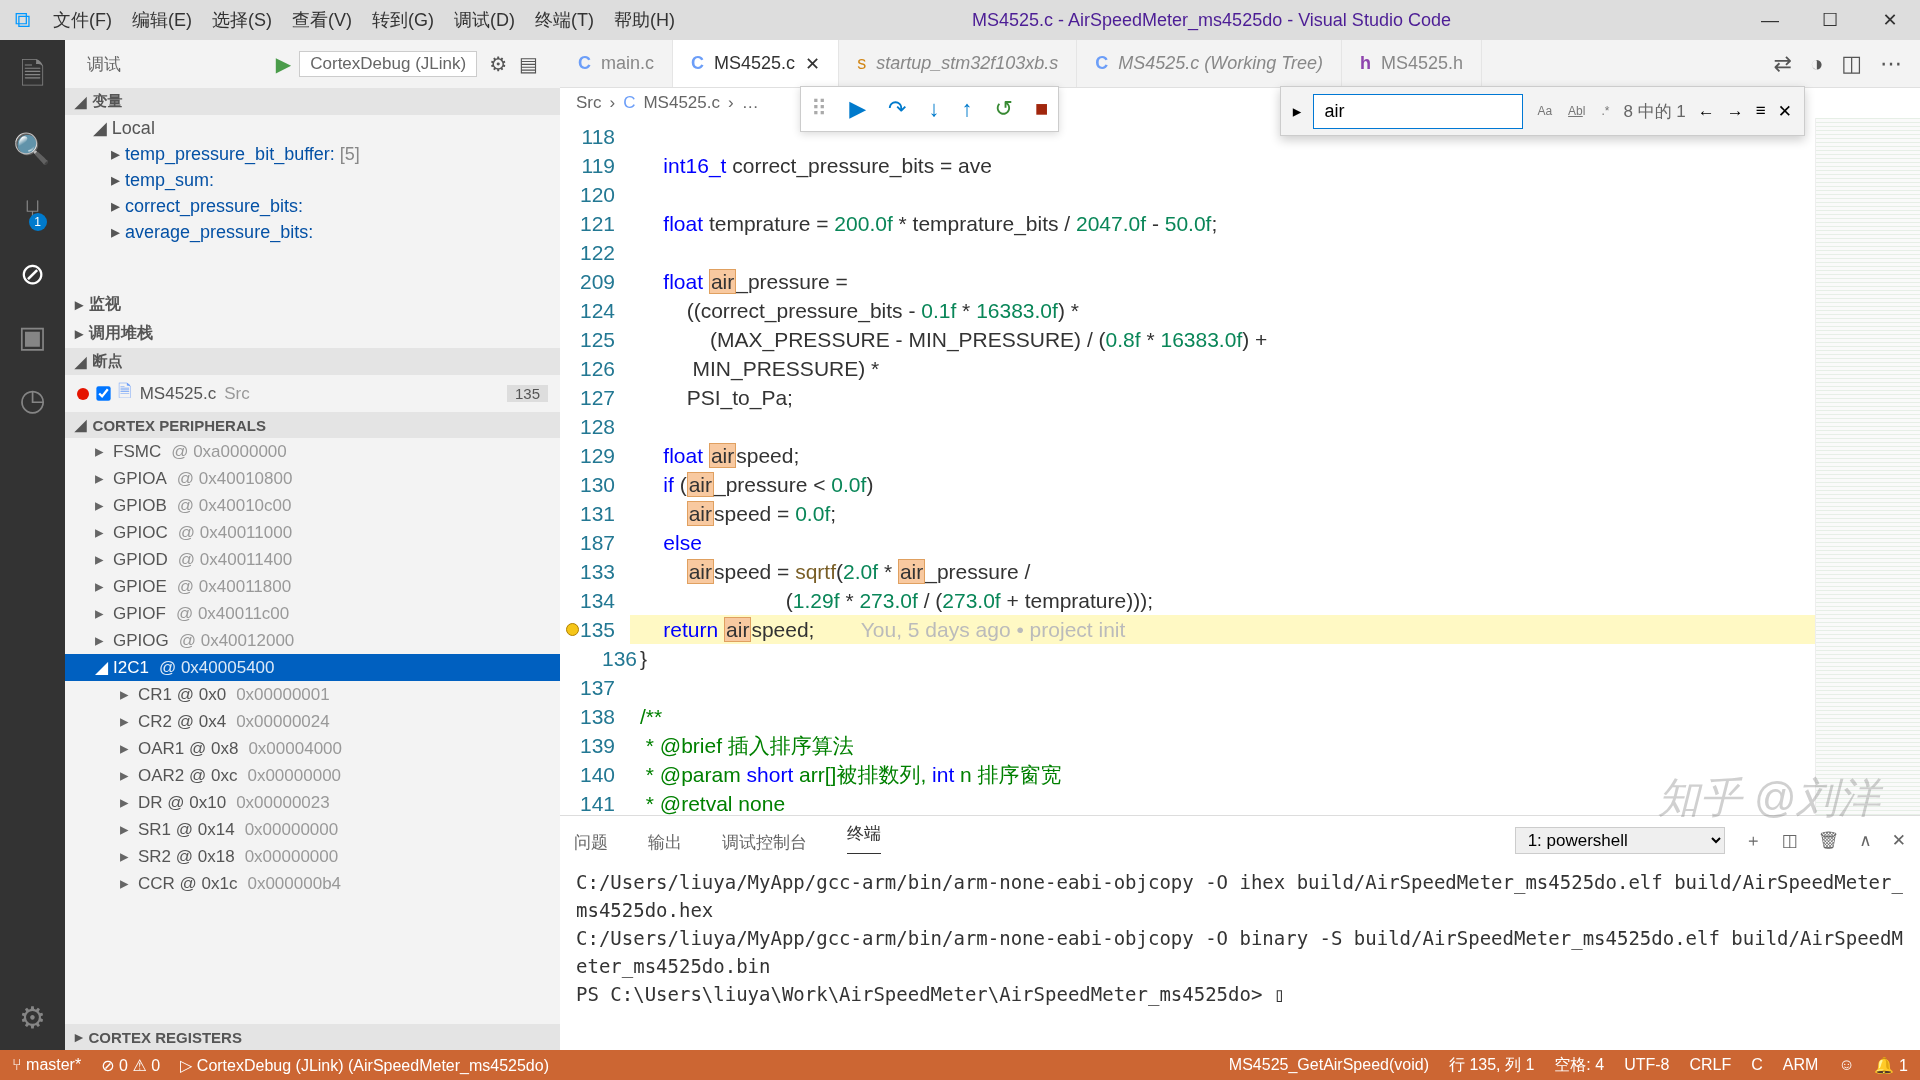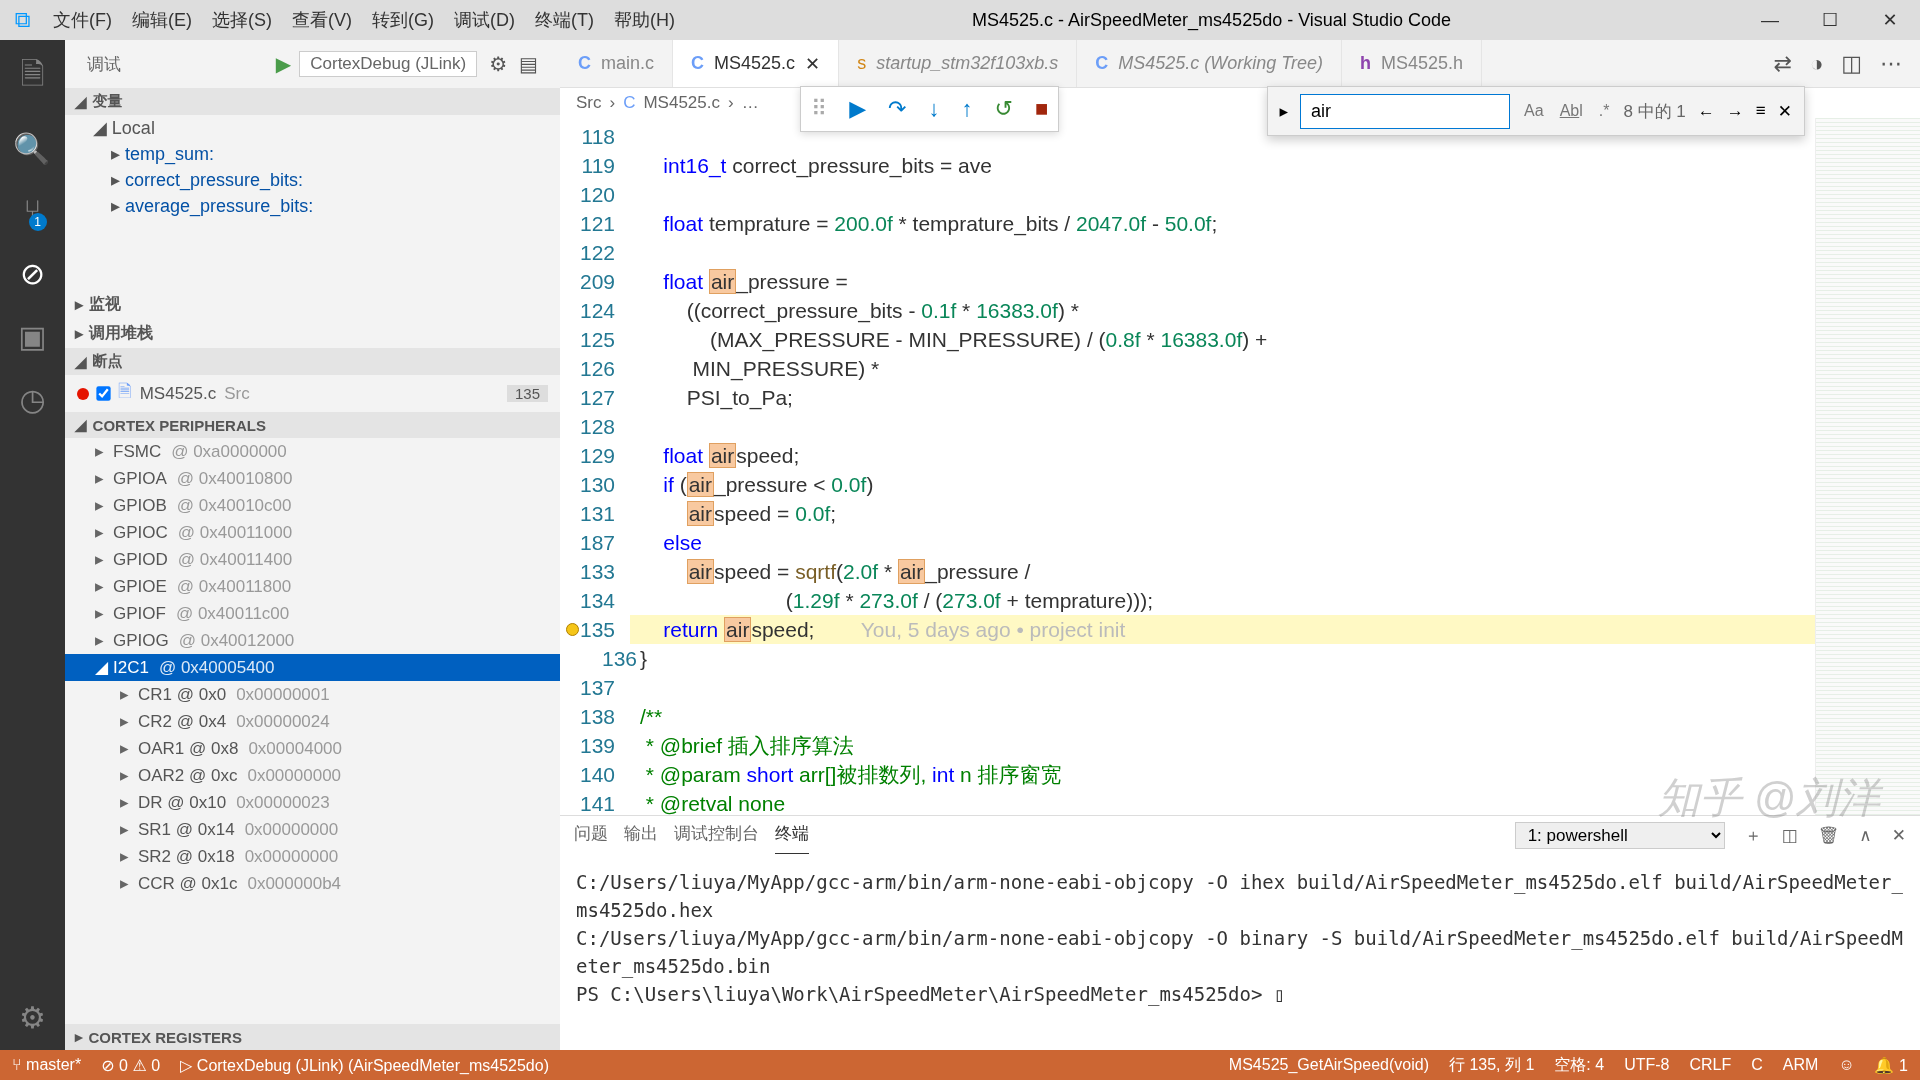--- a/index.html
+++ b/index.html
@@ -1,21 +1,21 @@
 <!DOCTYPE html>
 <html><head>
 <meta charset="utf-8">
 <style>
 *{margin:0;padding:0;box-sizing:border-box;font-family:"Segoe UI",sans-serif;user-select:none}
 body{width:1920px;height:1080px;background:#fff;overflow:hidden;font-size:17px;display:flex;flex-direction:column;transform-origin:top left}
 .titlebar{height:40px;background:#ddd;display:flex;align-items:center;color:#333;font-size:18px}
 .titlebar .logo{width:45px;display:flex;justify-content:center;color:#0098ff;font-size:22px}
 .menus{display:flex;gap:4px}
 .menus span{padding:4px 8px;cursor:pointer}
-.title-center{flex:1;text-align:center;color:#000000}
+.title-center{flex:1;text-align:center;color:#4c1d95}
 .winctl{display:flex}
 .winctl div{width:60px;height:40px;display:flex;align-items:center;justify-content:center;font-size:18px;color:#333}
 .shell{flex:1;display:flex;min-height:0}
 .activitybar{width:65px;background:#333;display:flex;flex-direction:column;align-items:center;padding-top:12px;gap:28px;color:#858585;position:relative}
 .activitybar .ab{font-size:30px;cursor:pointer;position:relative}
 .activitybar .ab.active{color:#fff}
 .activitybar .badge{position:absolute;bottom:-3px;right:-5px;background:#007acc;color:#fff;font-size:12px;border-radius:50%;width:18px;height:18px;display:flex;align-items:center;justify-content:center}
 .activitybar .bottom{margin-top:auto;margin-bottom:15px}
 .sidebar{width:495px;background:#f3f3f3;display:flex;flex-direction:column;color:#555;font-size:17px;overflow:hidden}
 .side-head{height:48px;display:flex;align-items:center;padding:0 22px;font-size:17px;color:#666}
@@ -59,23 +59,23 @@
 .code .cline{height:29px;padding-left:10px}
 .code .hl{background:#fff9c4}
 .k{color:#0000ff}.n{color:#098658}.s{color:#795e26}.cm{color:#008000}.cd-gray{color:#bbb}
 .match{background:#f8c9a0;border:1px solid #e0a060;padding:0 1px}
 .minimap{width:105px;background:#fafafa;border-left:1px solid #eee;background-image:repeating-linear-gradient(#e6efe6 0,#e6efe6 1px,transparent 1px,transparent 4px)}
 .dbgbar{position:absolute;top:46px;left:240px;background:#fff;border:1px solid #ccc;box-shadow:0 2px 8px rgba(0,0,0,.15);display:flex;align-items:center;height:46px;padding:0 10px;gap:22px;z-index:10}
 .dbgbar span{font-size:22px;cursor:pointer}
 .find{position:absolute;top:46px;right:115px;background:#f3f3f3;border:1px solid #ccc;box-shadow:0 4px 10px rgba(0,0,0,.2);display:flex;align-items:center;height:50px;padding:0 12px;gap:12px;z-index:9;font-size:17px}
 .find input{border:none;background:#fff;padding:6px 10px;font-size:18px;width:210px;border:1px solid #0078d4}
 .find .cnt{color:#666}
-.find .opt{color:#777;font-size:16px;padding:2px}
+.find .opt{color:#777;font-size:12px;padding:2px}
 .panel{height:235px;border-top:1px solid #ddd;display:flex;flex-direction:column;background:#fff}
-.panel-tabs{display:flex;align-items:flex-start;padding:6px 14px;gap:16px;font-size:17px;color:#666}
+.panel-tabs{display:flex;align-items:flex-end;padding:6px 14px;gap:40px;font-size:17px;color:#666}
 .panel-tabs .pt.active{color:#333;border-bottom:1px solid #333;padding-bottom:8px}
 .panel-tabs .pright{margin-left:auto;display:flex;align-items:center;gap:20px}
 .panel-tabs select{font-size:17px;padding:2px 8px;border:1px solid #ccc;width:210px}
 .term{flex:1;padding:8px 16px;font-family:Consolas,monospace;font-size:19px;color:#333;overflow:hidden;white-space:pre-wrap;word-break:break-all;line-height:28px}
 .statusbar{height:30px;background:#cc6633;color:#fff;display:flex;align-items:center;font-size:16px;padding:0 12px;gap:20px}
 .statusbar .r{margin-left:auto;display:flex;gap:20px;align-items:center}
 .watermark{position:absolute;right:40px;bottom:254px;font-size:42px;color:rgba(120,120,120,.35);font-style:italic;pointer-events:none;z-index:20}
 input[type=checkbox]{transform:scale(1.1)}
 </style>
 </head>
@@ -119,20 +119,21 @@
       <span class="spacer"></span>
       <span class="icn">▶</span>
       <span class="select" style="margin-left:8px">CortexDebug (JLink)</span>
       <span class="icn" style="color:#555">⚙</span>
       <span class="icn" style="color:#555">▤</span>
     </div>
     <div class="section-hdr">◢ <span>变量</span></div>
     <div class="variables tree">
       <div class="row"><span style="color:#555">◢ </span><span>Local</span></div>
       <div id="vars">
+          <div class="row sub"><span style="color:#555">▸ </span><b>temp_pressure_bit_buffer:</b> <span class="grey">[5]</span></div>
           <div class="row sub"><span style="color:#555">▸ </span><b>temp_sum:</b> <span class="grey"><optimized out=""></optimized></span></div>
           <div class="row sub"><span style="color:#555">▸ </span><b>correct_pressure_bits:</b> <span class="grey"><optimized out=""></optimized></span></div>
           <div class="row sub"><span style="color:#555">▸ </span><b>average_pressure_bits:</b> <span class="grey"><optimized out=""></optimized></span></div>
         </div>
     </div>
     <div class="sect">▸ <span>监视</span></div>
     <div class="sect">▸ <span>调用堆栈</span></div>
     <div class="section-hdr">◢ <span>断点</span></div>
     <div class="bp-row">
       <span class="bp-dot"></span>

